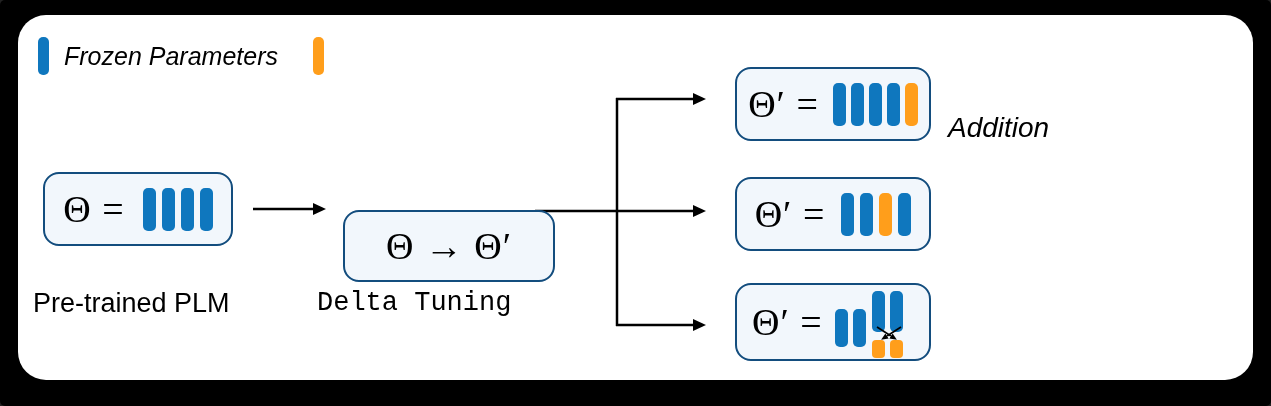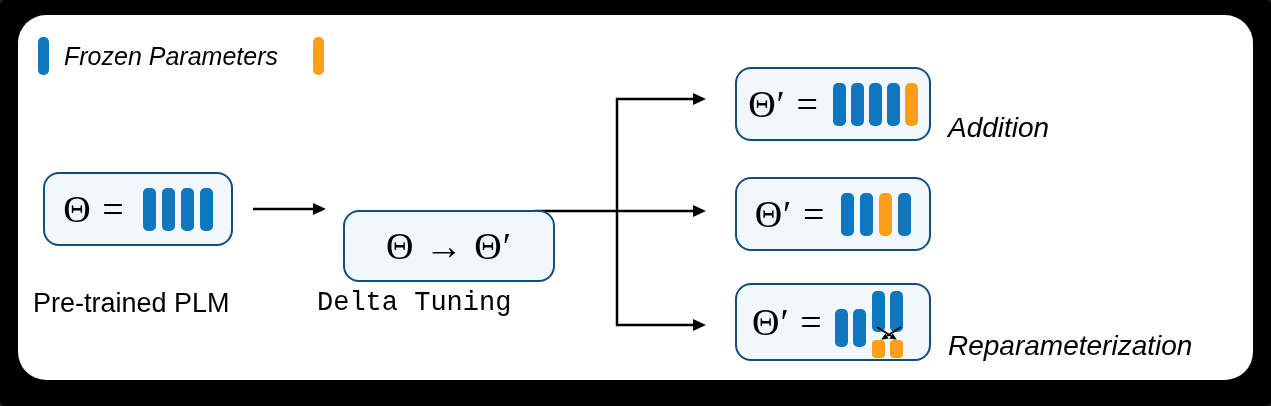--- a/index.html
+++ b/index.html
@@ -138,14 +138,13 @@
         <marker id="sarrow" markerUnits="userSpaceOnUse" markerWidth="9" markerHeight="8" refX="0" refY="3" orient="auto">
           <path d="M0,0 L7,3 L0,6 Z" fill="#000"></path>
         </marker>
       </defs>
       <g stroke="#000" stroke-width="1.7" fill="none">
         <line x1="7" y1="1" x2="21" y2="10" marker-end="url(#sarrow)"></line>
         <line x1="31" y1="1" x2="17" y2="10" marker-end="url(#sarrow)"></line>
       </g>
     </svg>
   </div>
-  <div class="branch-label" style="left:948px; top:305px;">Reparameterization</div>
 </div>
 
 </body></html>

